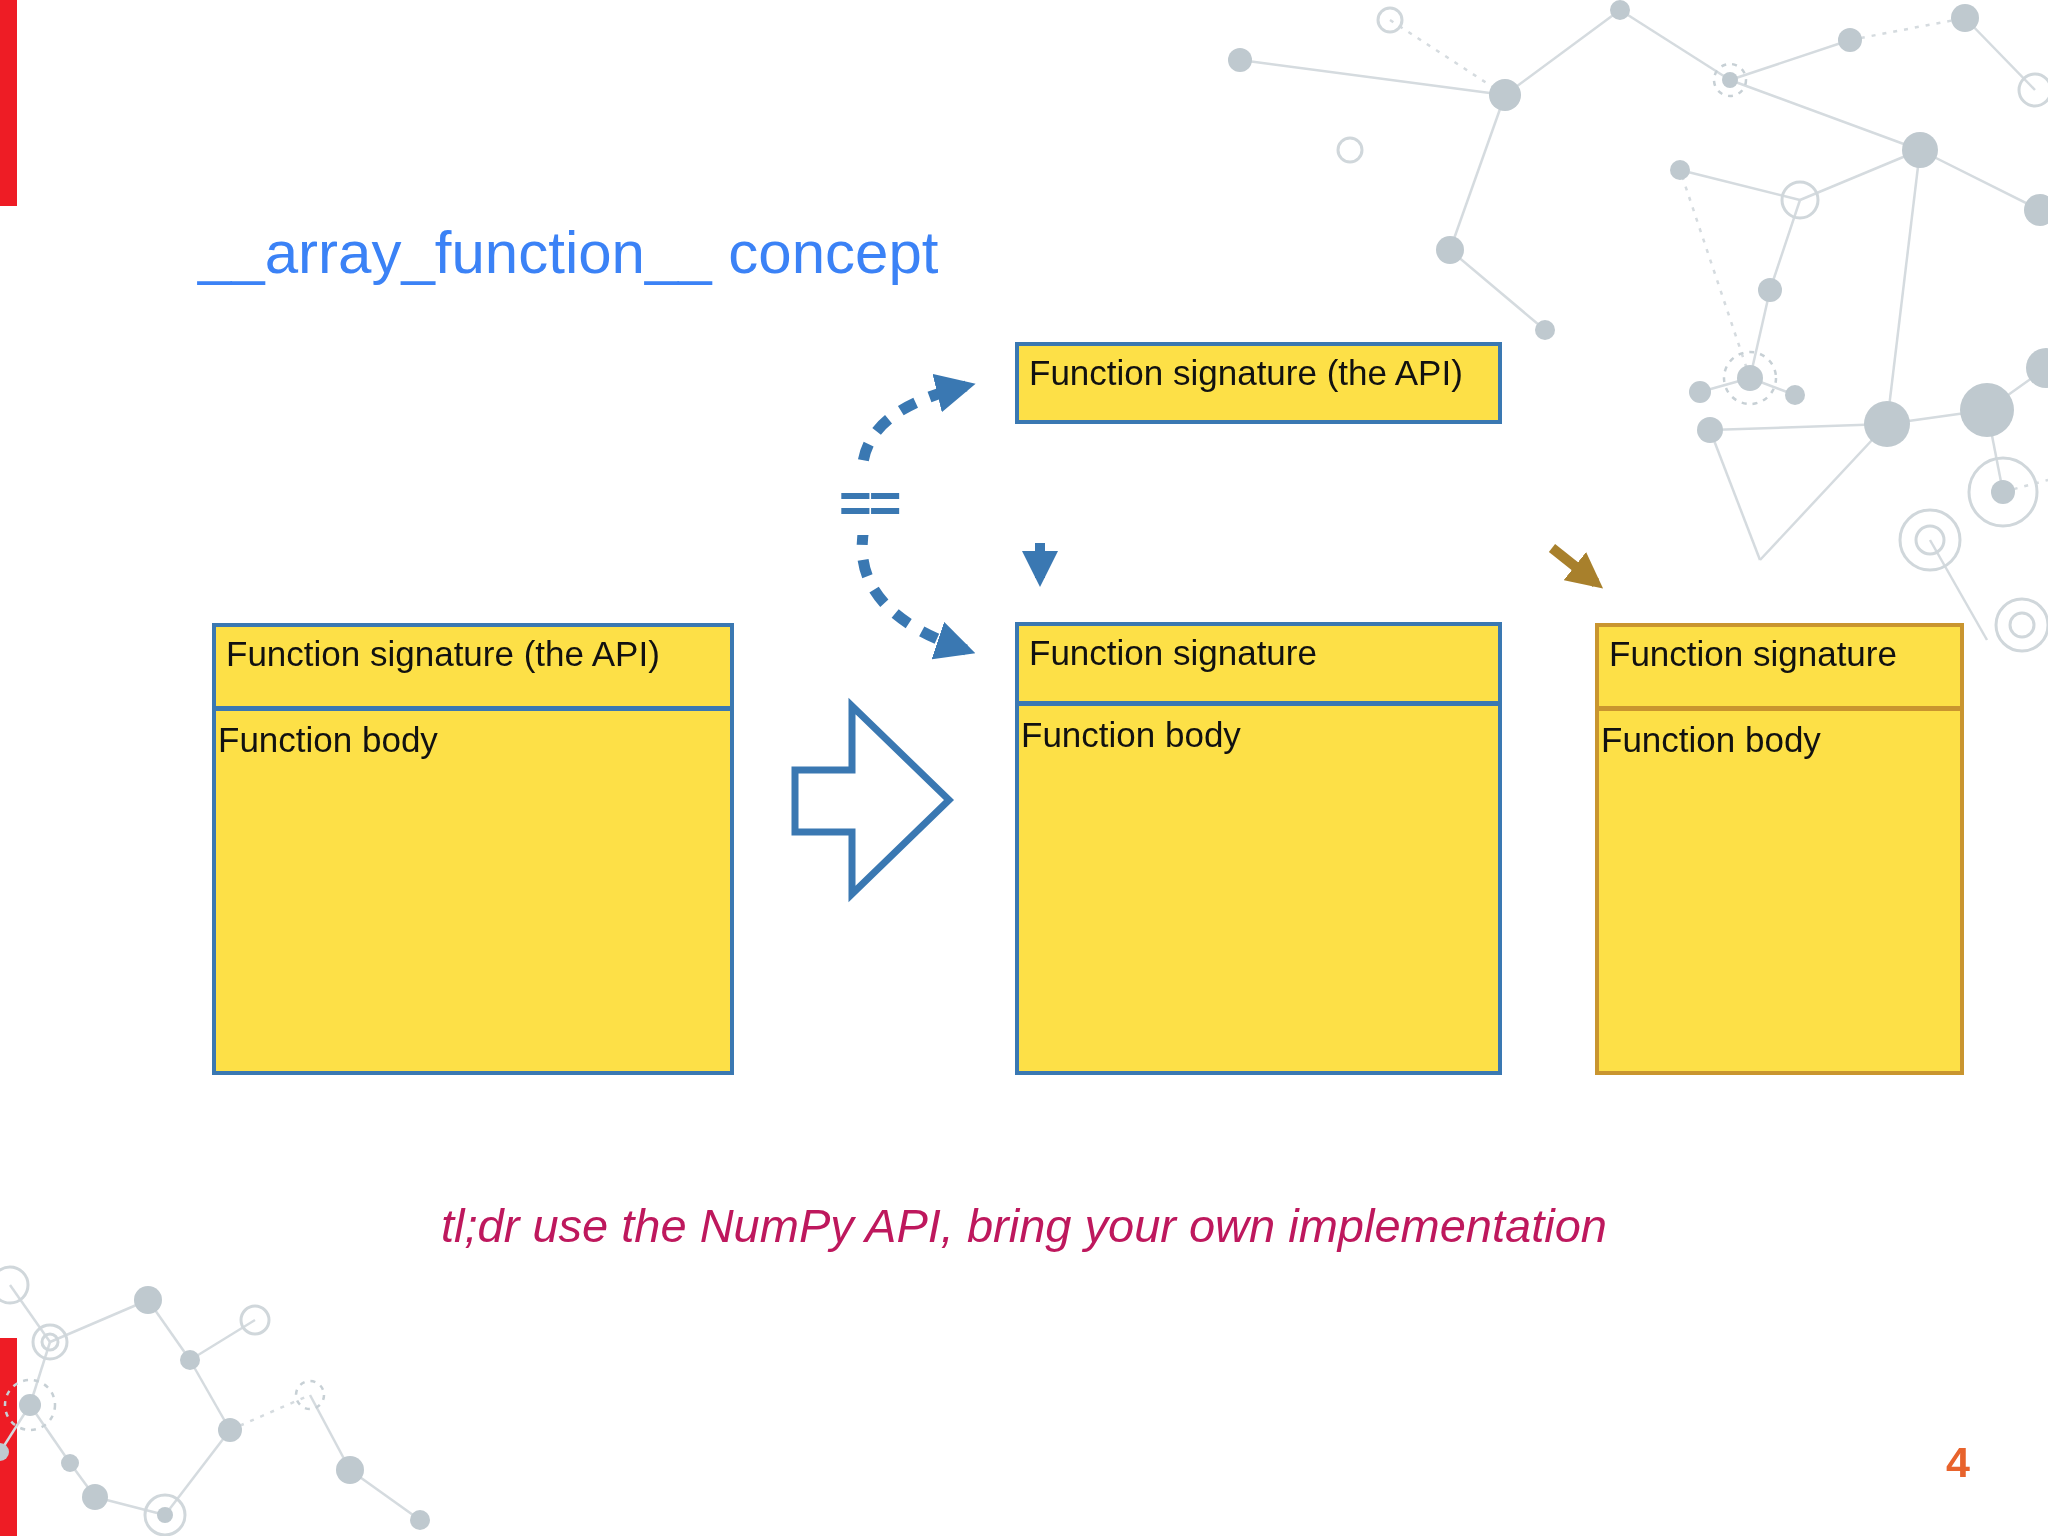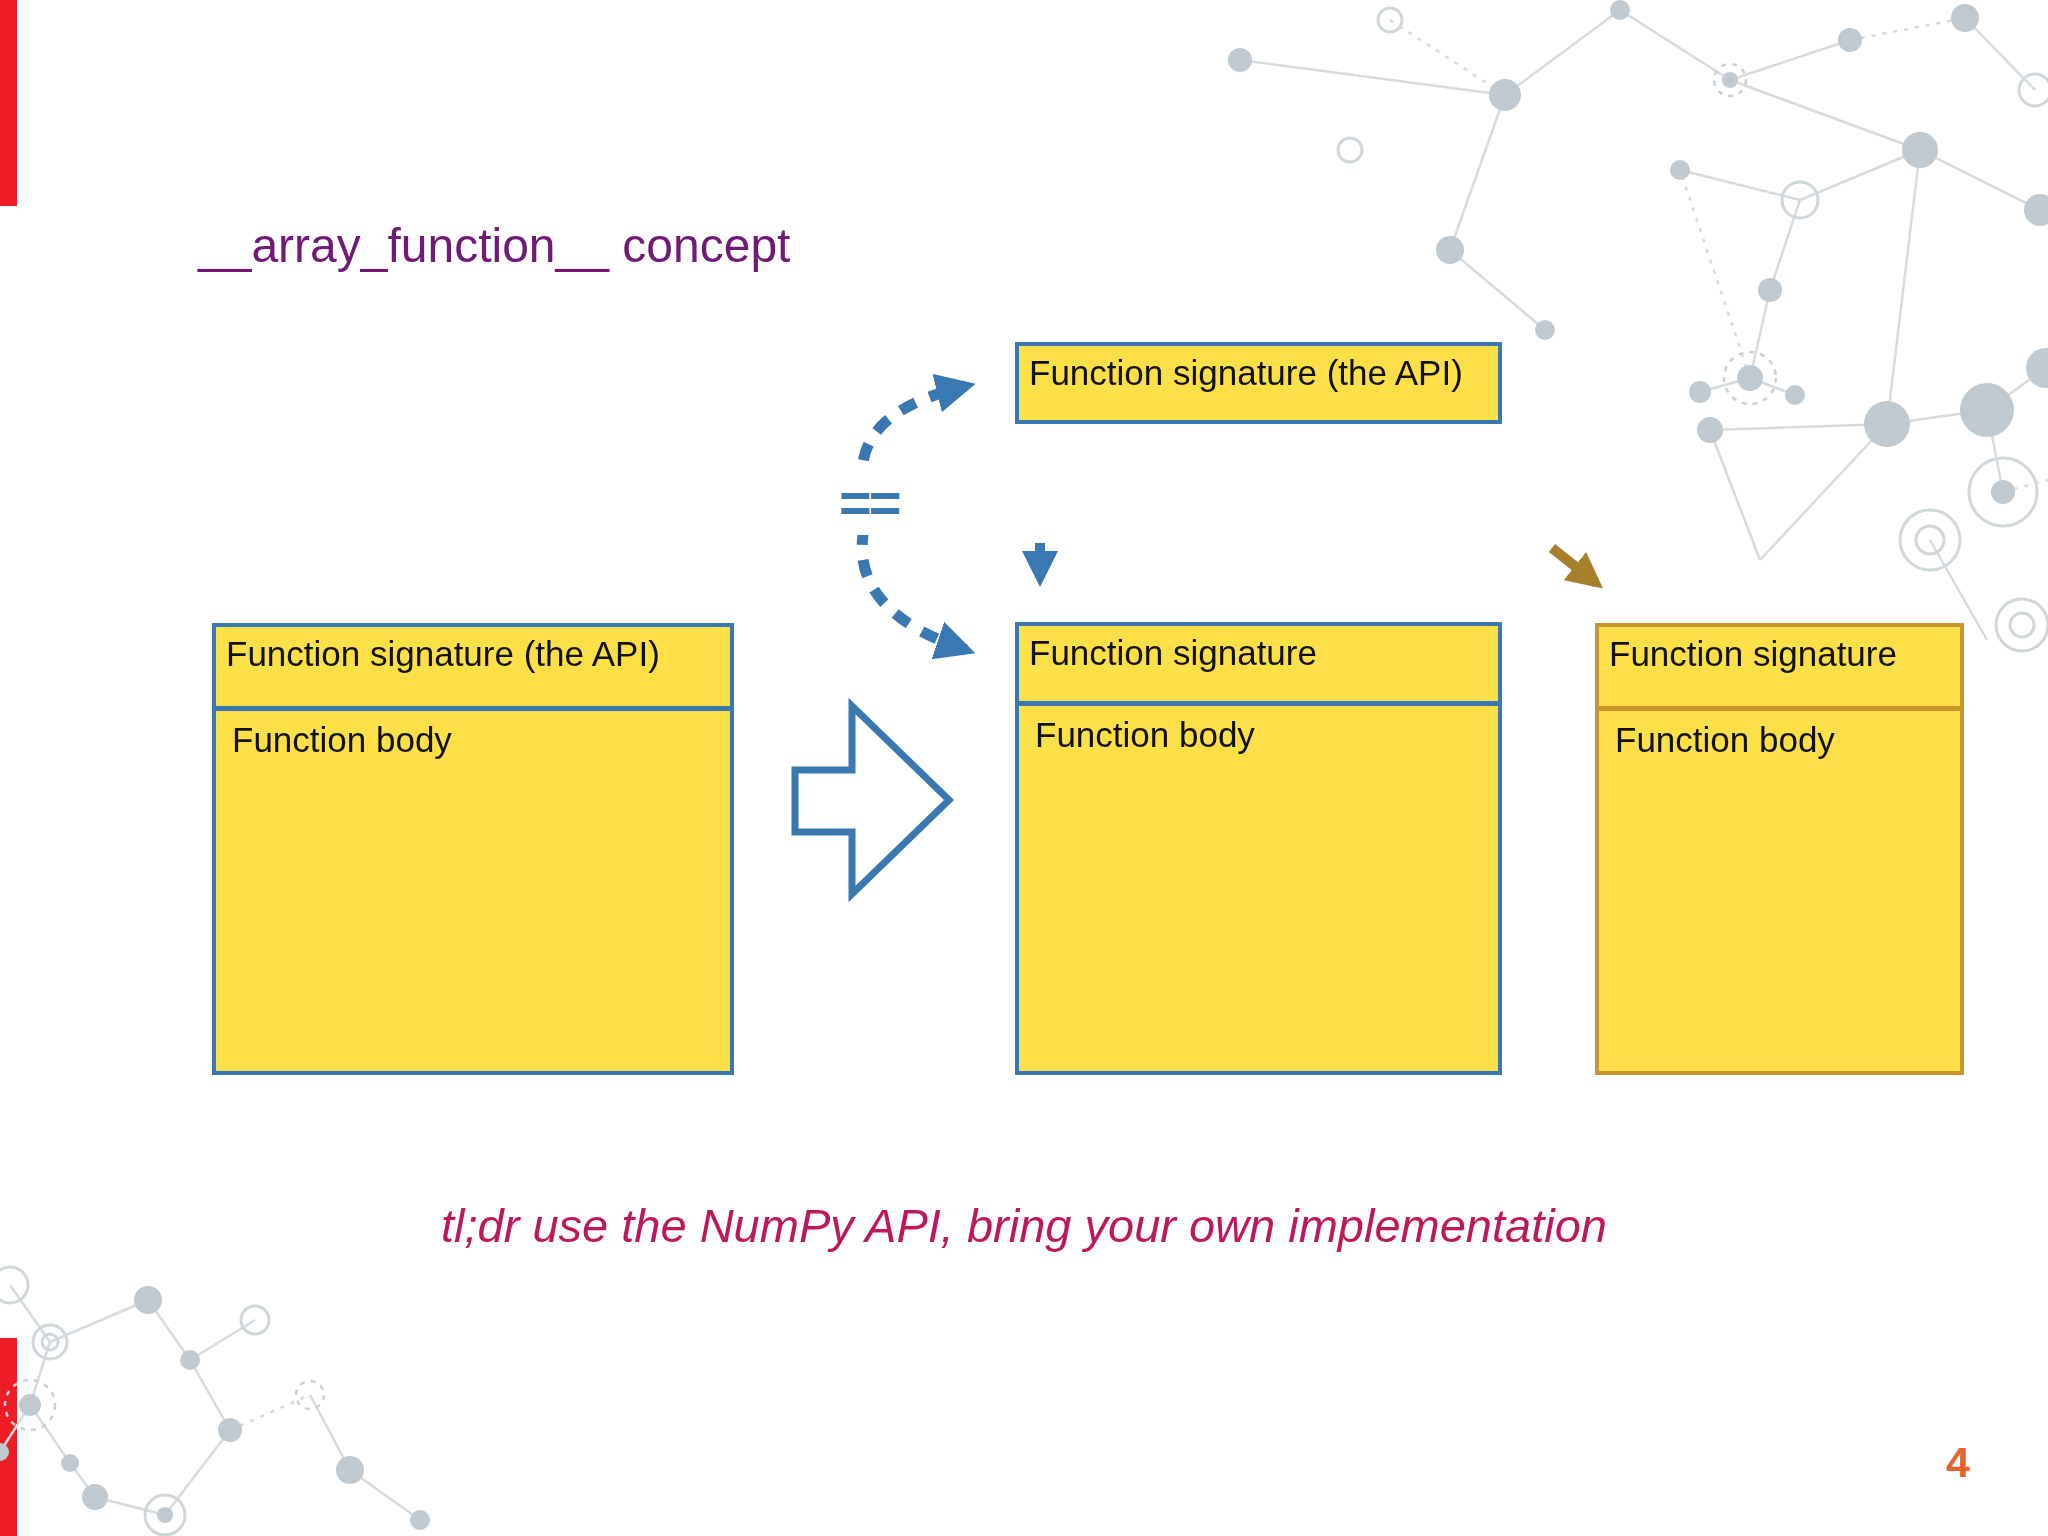--- a/index.html
+++ b/index.html
@@ -9,38 +9,38 @@
   }
 
   
   .red-bar{position:absolute;left:0;width:17px;background:#ee1c25;}
   .red-bar.top{top:0;height:206px;}
   .red-bar.bottom{top:1338px;height:198px;}
 
   
   .slide-title{
     position:absolute;left:198px;top:218px;
-    font-size:48px;color:#701a75;white-space:nowrap;
+    font-size:60px;color:#3b82f6;white-space:nowrap;
   }
 
   
   .fn-box{
     position:absolute;background:#fde047;
     border:4px solid #3a78b2;box-sizing:border-box;
     display:flex;flex-direction:column;
   }
   .fn-box.gold{border-color:#c9952f;}
   .fn-box .sig{
     border-bottom:5px solid #3a78b2;box-sizing:border-box;
     padding:6px 10px;font-size:35px;color:#111;line-height:1.18;white-space:nowrap;
   }
   .fn-box.gold .sig{border-bottom-color:#c9952f;}
   .fn-box .sig.only{border-bottom:none;}
   .fn-box .body{
-    flex:1;padding:8px 16px;font-size:35px;color:#111;line-height:1.18;white-space:nowrap;
+    flex:1;padding:8px 2px;font-size:35px;color:#111;line-height:1.18;white-space:nowrap;
   }
   .box-left  {left:212px; top:623px; width:522px; height:452px;}
   .box-left .sig{height:84px;}
   .box-top   {left:1015px;top:342px; width:487px; height:82px;}
   .box-mid   {left:1015px;top:622px; width:487px; height:453px;}
   .box-mid .sig{height:80px;}
   .box-right {left:1595px;top:623px; width:369px; height:452px;}
   .box-right .sig{height:84px;}
 
   

